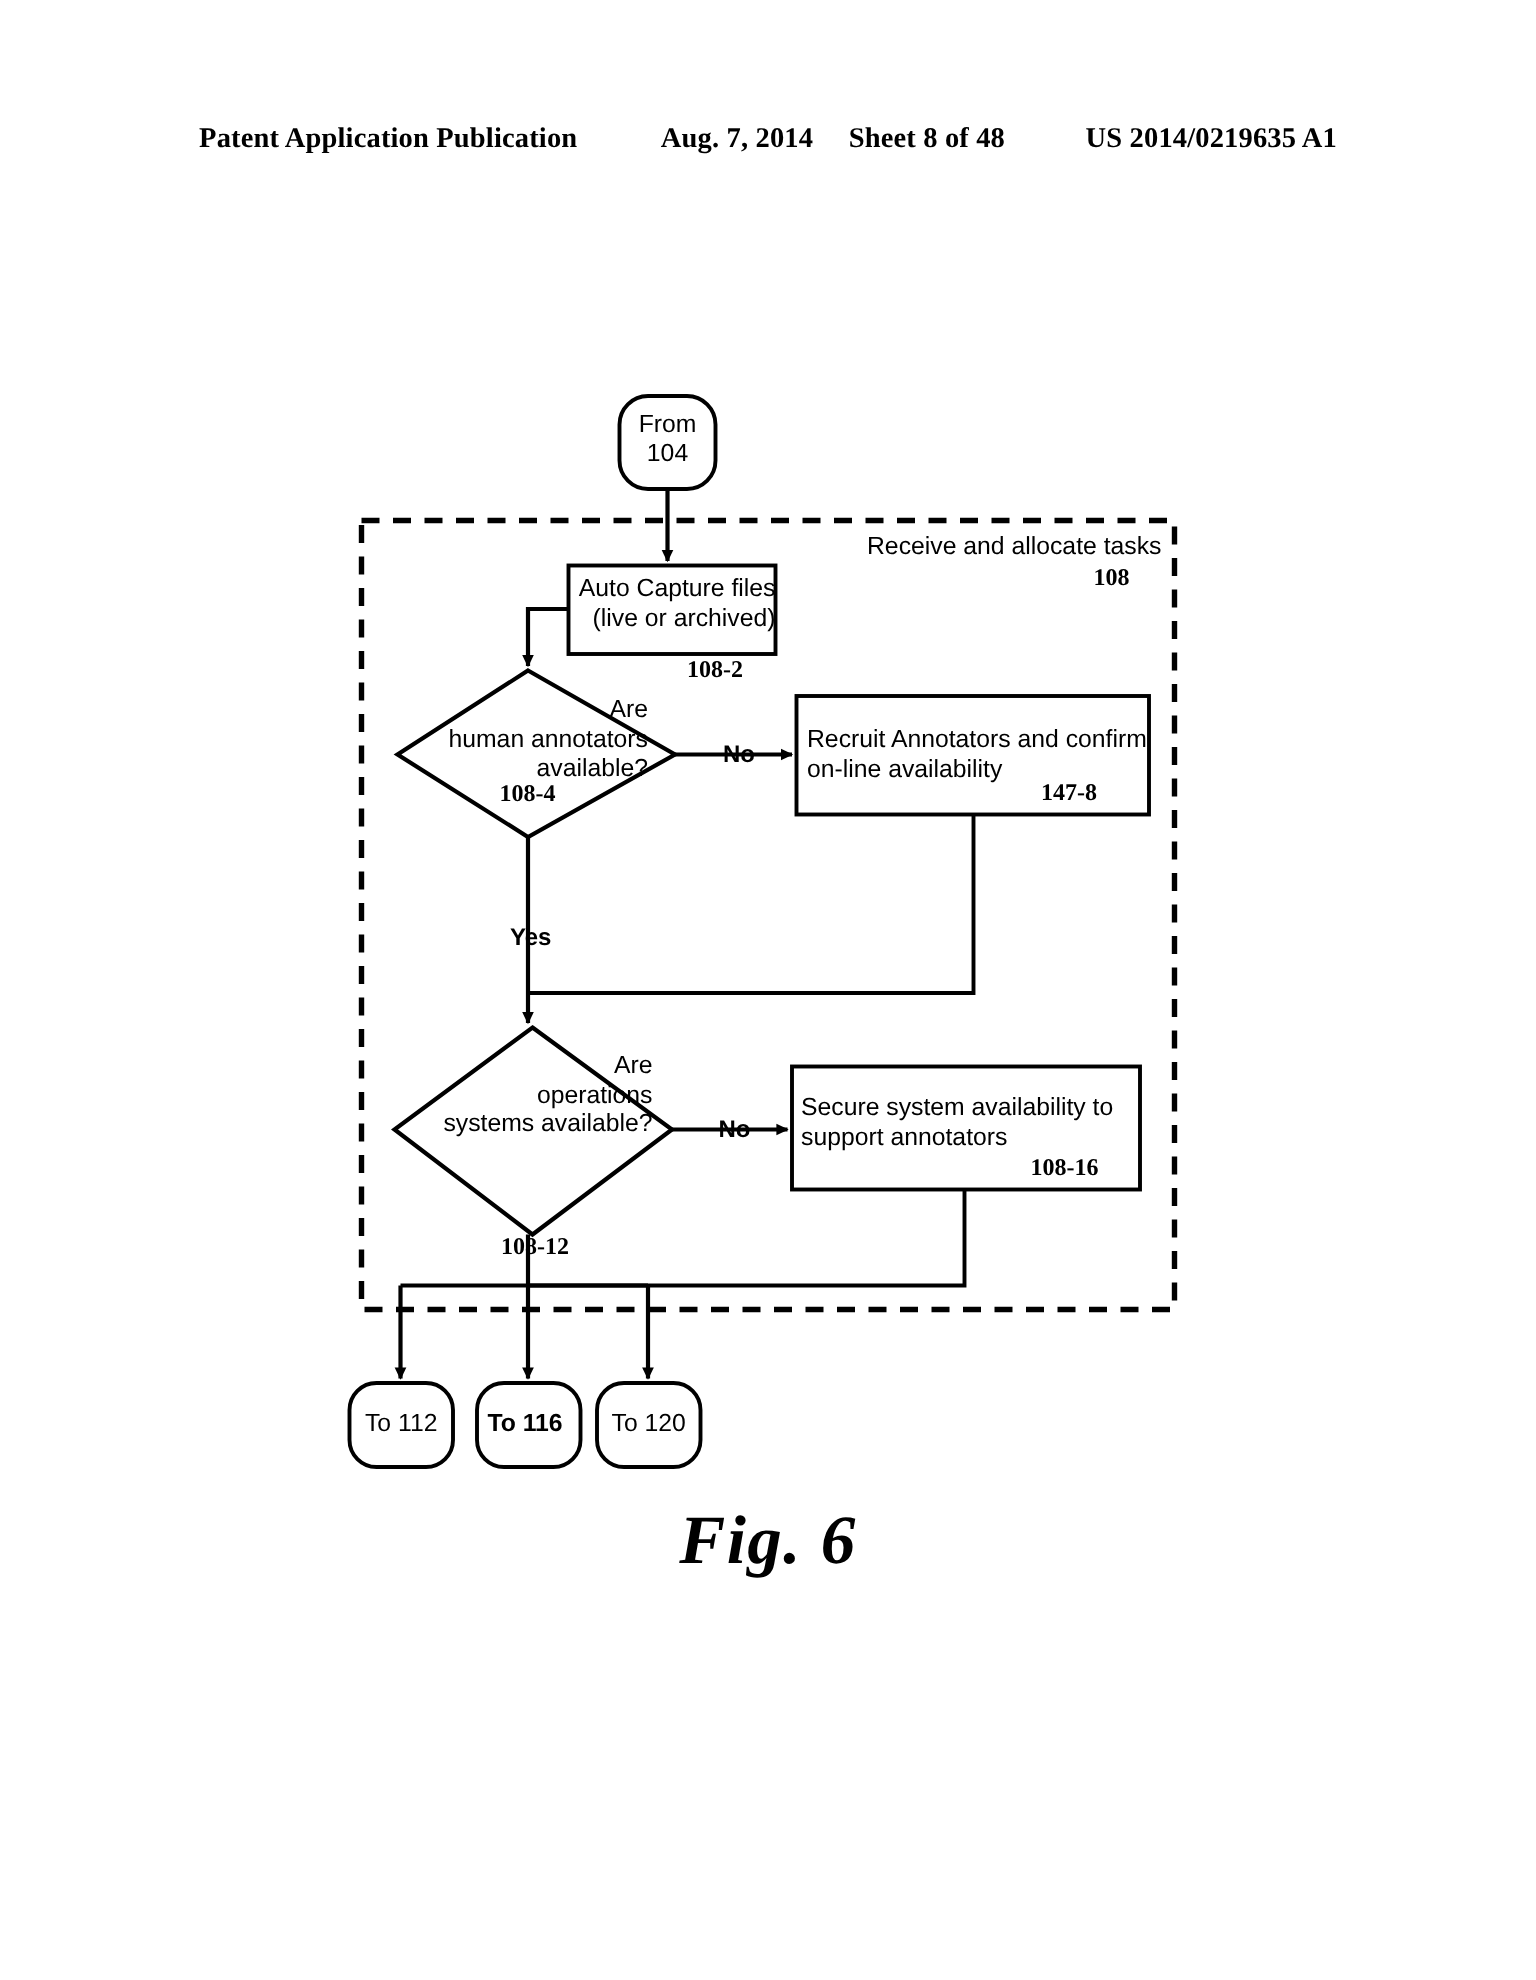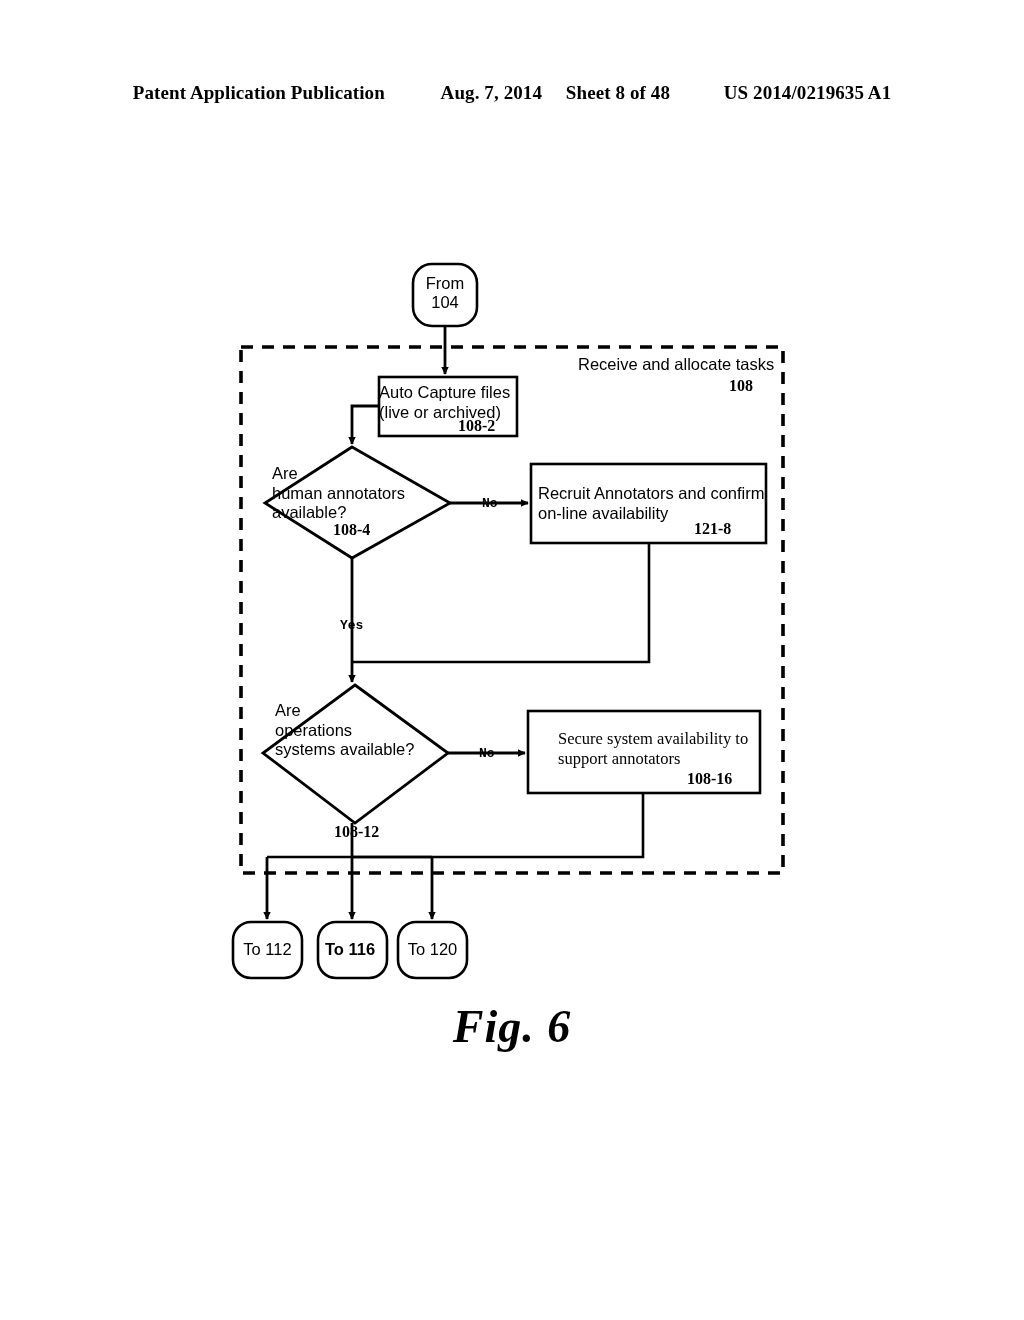--- a/index.html
+++ b/index.html
@@ -47,44 +47,44 @@
     left: 0;
     top: 0;
     width: 1024px;
     height: 1320px;
     display: block;
   }
 
   
   .node-text {
     position: absolute;
-    text-align: left;
+    text-align: right;
     font-family: "Liberation Sans", sans-serif;
     font-size: 16.5px;
     line-height: 19.5px;
     color: #000;
     white-space: pre-line;
   }
   .node-text.left-al { text-align: left; }
 
   .ref-num {
     position: absolute;
     font-family: "Liberation Serif", serif;
     font-weight: bold;
     font-size: 16px;
     line-height: 16px;
     color: #000;
     white-space: nowrap;
   }
 
   .edge-label {
     position: absolute;
-    font-family: Liberation Mono, monospace;
-    font-weight: bold;
-    font-size: 13px;
+    font-family: Liberation Sans, sans-serif;
+    font-weight: bold;
+    font-size: 16px;
     line-height: 11px;
     color: #000;
     white-space: nowrap;
   }
 
   .group-label {
     position: absolute;
     font-family: "Liberation Sans", sans-serif;
     font-size: 16.5px;
     line-height: 19px;
@@ -180,43 +180,43 @@
   </svg>
 
   <div class="term-text" style="left:403px; top:274px; width:84px;">From
 104</div>
 
   <div class="group-label" style="left:578px; top:355px;">Receive and allocate tasks</div>
   <div class="ref-num" style="left:729px; top:378px;">108</div>
 
   <div class="node-text" style="left:379px; top:383px; width:138px;">Auto Capture files
 (live or archived)</div>
-  <div class="ref-num" style="left:458px; top:418px;">108-2</div>
+  <div class="ref-num" style="left:458px; top:439px;">108-2</div>
 
   <div class="node-text" style="left:272px; top:464px; width:160px;">Are
 human annotators
 available?</div>
   <div class="ref-num" style="left:333px; top:522px;">108-4</div>
 
   <div class="edge-label" style="left:482px; top:498px;">No</div>
 
   <div class="node-text left-al" style="left:538px; top:484px; width:230px;">Recruit Annotators and confirm
 on-line availability</div>
-  <div class="ref-num" style="left:694px; top:521px;">121-8</div>
+  <div class="ref-num" style="left:694px; top:521px;">147-8</div>
 
   <div class="edge-label" style="left:340px; top:620px;">Yes</div>
 
   <div class="node-text" style="left:275px; top:701px; width:160px;">Are
 operations
 systems available?</div>
   <div class="ref-num" style="left:334px; top:824px;">108-12</div>
 
   <div class="edge-label" style="left:479px; top:748px;">No</div>
 
-  <div class="node-text left-al" style="left:558px; top:729px; width:226px;font-family:Liberation Serif, serif;">Secure system availability to
+  <div class="node-text left-al" style="left:534px; top:729px; width:226px;">Secure system availability to
 support annotators</div>
   <div class="ref-num" style="left:687px; top:771px;">108-16</div>
 
   <div class="term-text" style="left:233px; top:940px; width:69px;">To 112</div>
   <div class="term-text" style="left:318px; top:940px; width:64px;font-weight:bold;">To 116</div>
   <div class="term-text" style="left:398px; top:940px; width:69px;">To 120</div>
 
 </div>
 
 <div id="fig-caption">Fig. 6</div>

